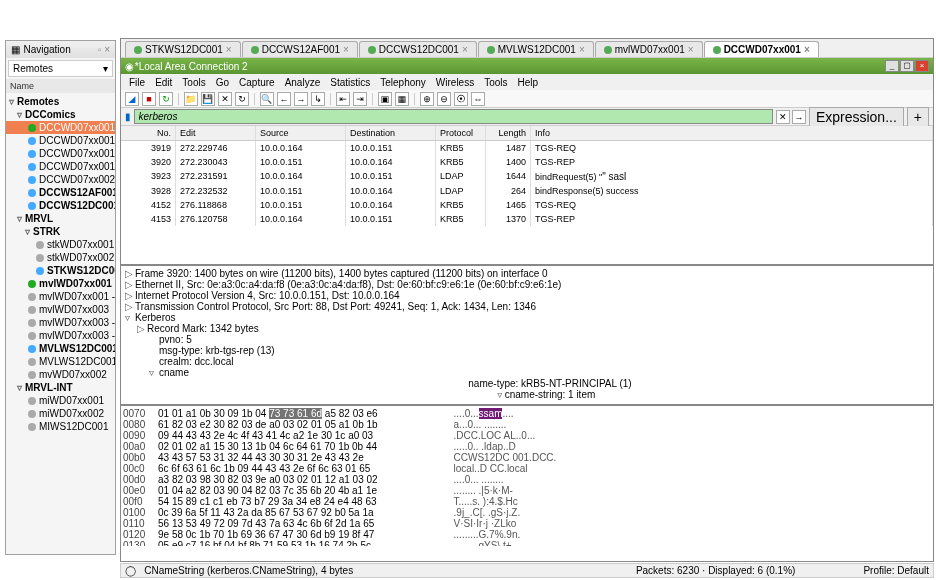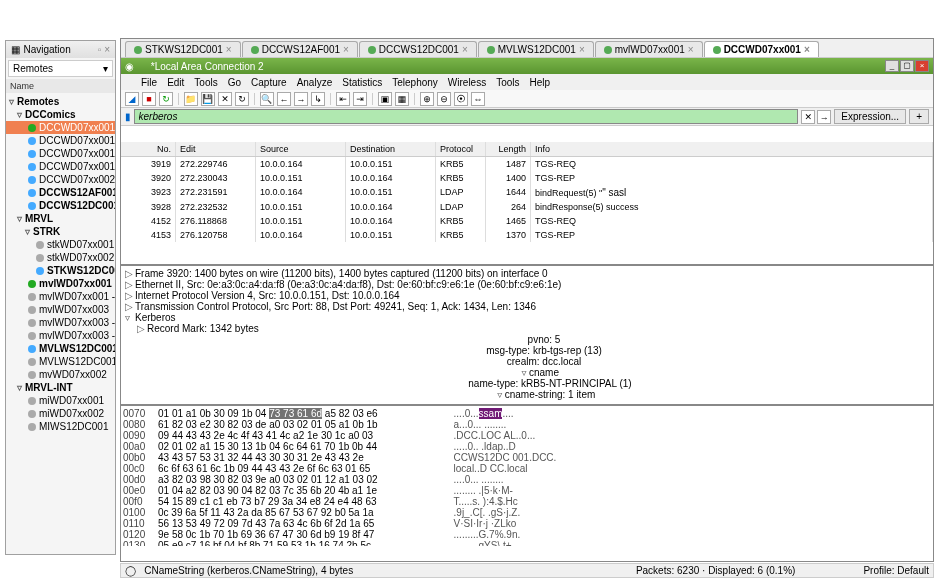--- a/index.html
+++ b/index.html
@@ -26,48 +26,48 @@
 .tab.active { background: #fff; font-weight: bold; }
 .tab-close { color: #888; cursor: pointer; }
 .tab-icon { width: 8px; height: 8px; background: #5a5; border-radius: 50%; }
 
 .ws-window { position: absolute; left: 0; top: 19px; right: 0; bottom: 0; background: #fff; }
 .ws-titlebar { height: 16px; background: linear-gradient(#7ab54a, #5a9530); display: flex; align-items: center; padding: 0 4px; color: #fff; font-size: 9px; }
 .ws-title-btns { margin-left: auto; display: flex; gap: 1px; }
 .ws-btn { width: 14px; height: 12px; background: #e0e0e0; border: 1px solid #888; font-size: 8px; text-align: center; line-height: 10px; cursor: pointer; color: #000; }
 .ws-btn.close { background: #d84030; color: #fff; }
 
-.ws-menu { height: 16px; background: #f0f0f0; display: flex; padding: 0 20px; gap: 10px; align-items: center; font-size: 10px; }
+.ws-menu { height: 16px; background: #f0f0f0; display: flex; padding: 0 8px; gap: 10px; align-items: center; font-size: 10px; }
 .ws-menu span { cursor: pointer; }
 
 .ws-toolbar { height: 18px; background: #f8f8f8; border-bottom: 1px solid #ccc; display: flex; align-items: center; padding: 0 4px; gap: 3px; }
 .tb-icon { width: 14px; height: 14px; border: 1px solid #aaa; background: #fff; cursor: pointer; display: flex; align-items: center; justify-content: center; font-size: 9px; }
 .tb-sep { width: 1px; height: 12px; background: #ccc; margin: 0 2px; }
 
 .ws-filter { height: 18px; background: #f0f0f0; border-bottom: 1px solid #ccc; display: flex; align-items: center; padding: 0 4px; gap: 3px; }
 .filter-input { flex: 1; background: #b0e8b0; border: 1px solid #888; padding: 1px 4px; font-size: 10px; font-style: italic; }
 .filter-btns { display: flex; gap: 2px; }
-.expr-btn { padding: 1px 6px; background: #e8e8e8; border: 1px solid #aaa; font-size: 10px; cursor: pointer; }
+.expr-btn { padding: 1px 6px; background: #e8e8e8; border: 1px solid #aaa; font-size: 14px; cursor: pointer; }
 
 .packet-list { height: 140px; overflow: auto; border-bottom: 2px solid #888; }
-.pl-header { background: #f0f0f0; display: flex; border-bottom: 1px solid #ccc; position: sticky; top: 0; margin-top: 16px; }
+.pl-header { background: #f0f0f0; display: flex; border-bottom: 1px solid #ccc; position: sticky; top: 0; }
 .pl-col { padding: 2px 4px; border-right: 1px solid #ddd; font-size: 9px; }
 .pl-row { display: flex; font-size: 9px; }
 .c-no { width: 55px; text-align: right; }
 .c-time { width: 80px; }
 .c-src { width: 90px; }
 .c-dst { width: 90px; }
 .c-proto { width: 50px; }
 .c-len { width: 45px; text-align: right; }
 .c-info { flex: 1; }
 
 .packet-details { height: 140px; overflow: auto; border-bottom: 2px solid #888; font-family: 'Courier New', monospace; font-size: 10px; padding: 2px; }
 .pd-line { white-space: pre; padding: 0 2px; cursor: pointer; }
 .pd-line.indent1 { padding-left: 14px; }
-.pd-line.indent2 { padding-left: 26px; text-align: center; }
+.pd-line.indent2 { padding-left: 26px; }
 .pd-line.indent3 { padding-left: 38px; text-align: center; }
 .pd-arrow { display: inline-block; width: 10px; color: #666; }
 
 .hex-dump { height: 140px; overflow: auto; font-family: 'Courier New', monospace; font-size: 10px; padding: 2px; white-space: pre; }
 .hex-line { display: flex; }
 .hex-offset { width: 35px; color: #444; }
 .hex-bytes { width: 290px; }
 .hex-ascii { color: #555; }
 .hex-hl { background: #737373; color: #fff; }
 .hex-hl2 { background: #701a75; color: #fff; }
@@ -234,21 +234,21 @@
       <span class="tab-icon"></span>
       <span>DCCWD07xx001</span>
       <span class="tab-close">×</span>
     </div>
   </div>
 
 <div class="main-area">
   <div class="ws-window">
     <div class="ws-titlebar">
       <span>◉</span>
-      <span style="margin-left:17px">*Local Area Connection 2</span>
+      <span style="margin-left:1px">*Local Area Connection 2</span>
       <div class="ws-title-btns">
         <div class="ws-btn">_</div>
         <div class="ws-btn">▢</div>
         <div class="ws-btn close">×</div>
       </div>
     </div>
     <div class="ws-menu" id="ws-menu">
         <span>File</span>
         <span>Edit</span>
         <span>Tools</span>

